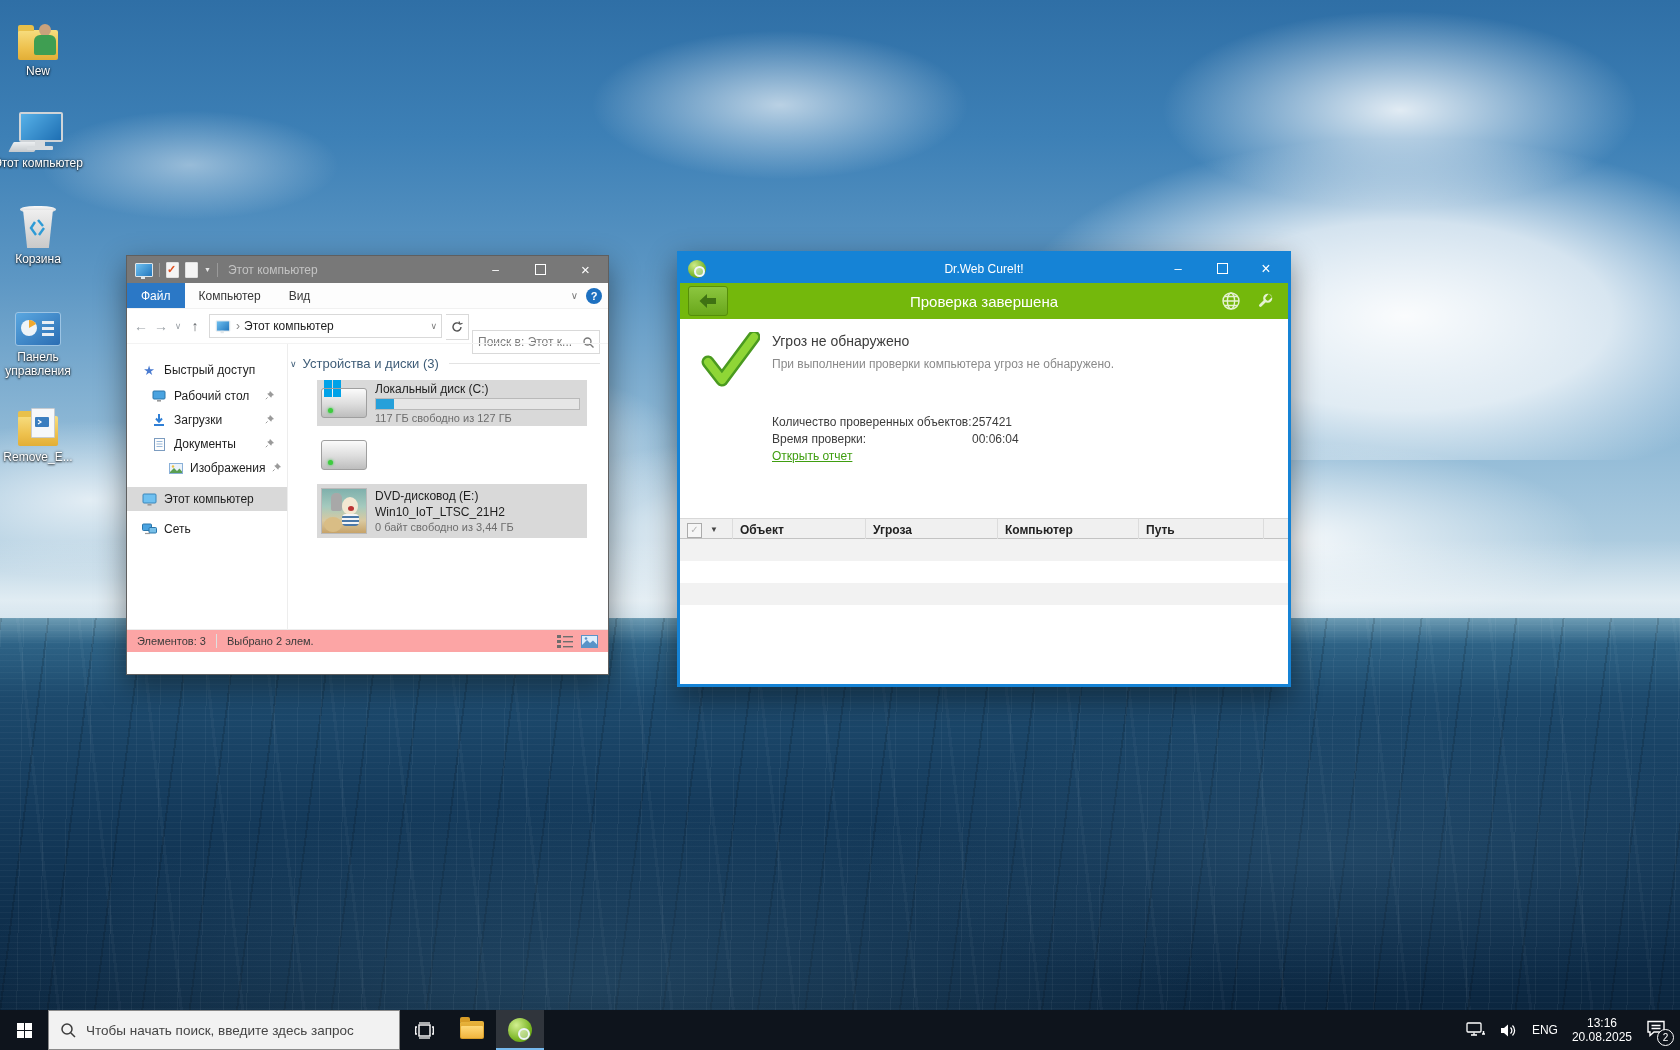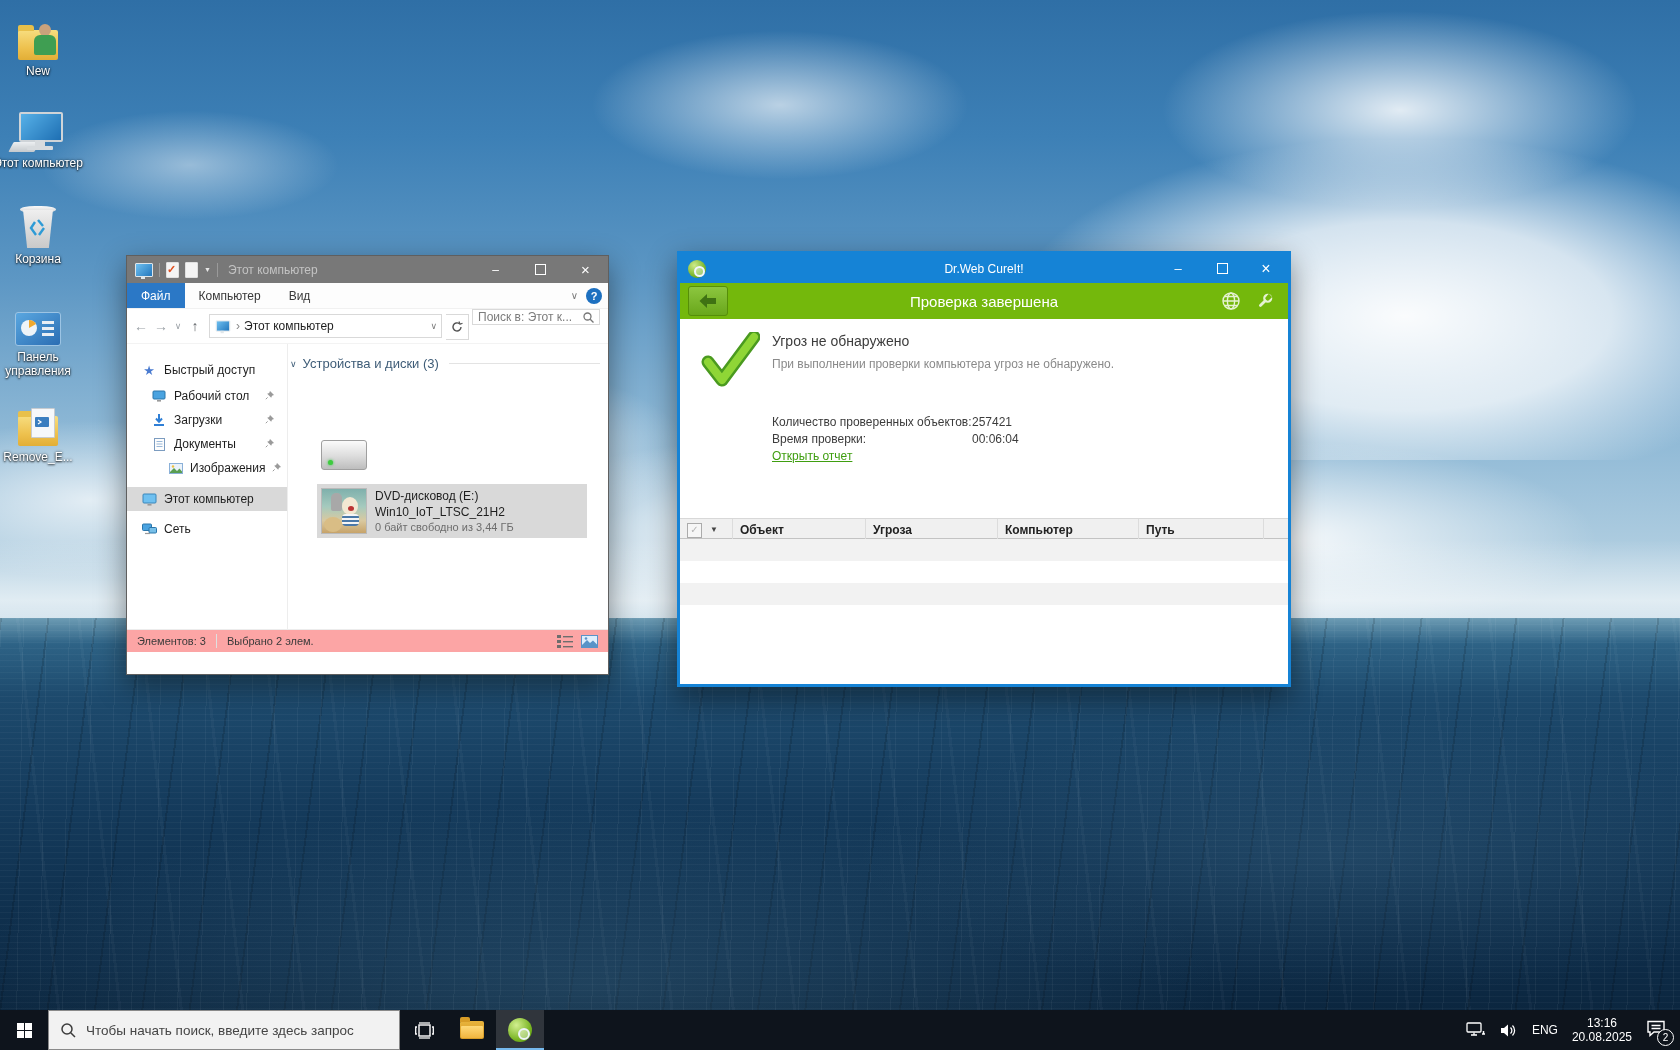--- a/index.html
+++ b/index.html
@@ -71,21 +71,21 @@
   .navarr{font-size:14px;color:#9aa0a6;width:20px;text-align:center;}
   .navarr.up{color:#5f6368;}
   .addr{position:absolute;left:82px;top:5px;width:233px;height:24px;border:1px solid #d9d9d9;display:flex;align-items:center;
     padding:0 4px;gap:4px;box-sizing:border-box;}
   .addr .mini-mon{transform:scale(.8);}
   .addr .txt{font-size:12px;color:#1e1e1e;}
   .addr .bsep{color:#8a8a8a;font-size:12px;}
   .addr .dd{margin-left:auto;color:#7a7a7a;font-size:9px;}
   .refr{position:absolute;left:319px;top:5px;width:22px;height:24px;border:1px solid #d9d9d9;border-left:none;
     display:flex;align-items:center;justify-content:center;}
-  .srch{position:absolute;left:345px;top:0;width:128px;height:16px;border:1px solid #d9d9d9;display:flex;align-items:center;
+  .srch{position:absolute;left:345px;top:21px;width:128px;height:24px;border:1px solid #d9d9d9;display:flex;align-items:center;
     padding:0 5px;box-sizing:border-box;color:#7c7c7c;font-size:12px;gap:4px;justify-content:flex-end;}
   .srch .t{flex:1;overflow:hidden;white-space:nowrap;}
   .ex-body{position:relative;height:308px;border-top:1px solid #f3f3f3;}
   .ex-side{position:absolute;left:0;top:0;width:160px;height:100%;border-right:1px solid #ededed;background:#fff;}
   .srow{position:absolute;left:0;width:160px;height:24px;display:flex;align-items:center;gap:7px;box-sizing:border-box;}
   .srow .ic{width:16px;display:flex;justify-content:center;}
   .srow .pin{margin-left:auto;margin-right:12px;}
   .srow.sel{background:#d9d9d9;}
   .sect{position:absolute;left:163px;top:12px;width:310px;display:flex;align-items:center;gap:6px;color:#3e5c77;font-size:13px;}
   .sect .line{flex:1;height:1px;background:#e3e3e3;margin-left:4px;}
@@ -387,20 +387,37 @@
           <span>Сеть</span>
         </div>
       </div>
 
       <div class="sect">
         <span class="chev" style="font-size:9px;color:#3e5c77;">∨</span>
         <span>Устройства и диски (3)</span>
         <span class="line"></span>
       </div>
 
+      <div class="tile sel" style="top:36px;height:46px;">
+        <div class="hdd">
+          <div class="winflag">
+              <span></span>
+              <span></span>
+              <span></span>
+              <span></span>
+            </div>
+        </div>
+        <div class="tinfo">
+          <span class="tname">Локальный диск (C:)</span>
+          <div class="tbar">
+            <div class="fill" style="width: 9%; background: rgb(38, 160, 218);"></div>
+          </div>
+          <span class="tmeta">117 ГБ свободно из 127 ГБ</span>
+        </div>
+      </div>
 
       <div class="tile" style="top:88px;height:46px;">
         <div class="hdd"></div>
       </div>
 
       <div class="tile sel" style="top:140px;height:54px;">
         <div class="dvdart">
           <div class="cat"></div>
             <div class="face"></div>
             <div class="shirt"></div>

